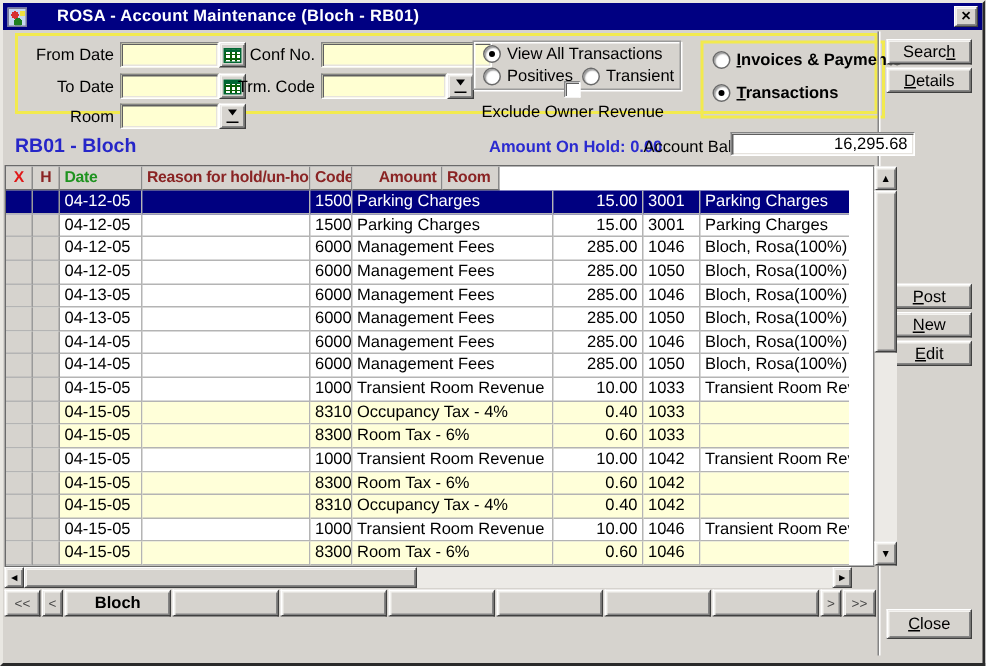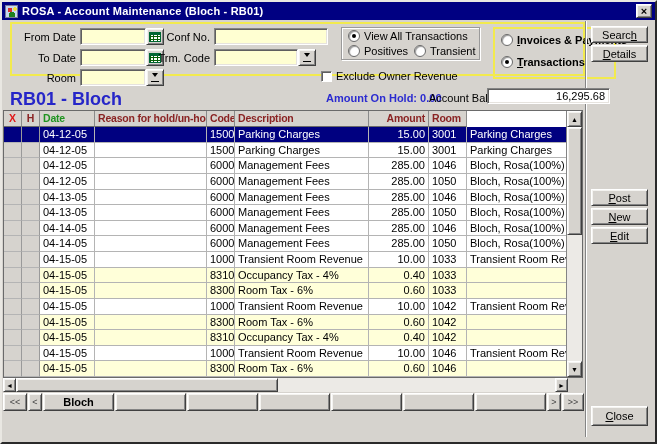--- a/index.html
+++ b/index.html
@@ -2,21 +2,21 @@
 <html><head>
 <meta charset="utf-8">
 <style>
   html,body{margin:0;padding:0;background:#fff;}
   .win{
     position:relative;width:653px;height:440px;background:#d6d3ce;
     border:2px solid;border-color:#e9e7e2 #2a2a2a #2a2a2a #e9e7e2;
     font-family:"Liberation Sans",sans-serif;font-size:11px;color:#000;
     overflow:hidden;
   }
-  .abs{position:absolute;}
+  .abs{position:absolute;gap:16px;}
   
   .titlebar{left:0;top:0;width:100%;height:18px;background:#000082;display:flex;align-items:center;}
   .app-icon{width:13px;height:13px;margin:0 4px 0 3px;border:1px solid #7a7a9a;box-sizing:border-box;
     background:
       radial-gradient(circle at 4px 4px,#d83030 0 2.5px,transparent 2.5px),
       radial-gradient(circle at 9px 3px,#f0e040 0 2px,transparent 2px),
       radial-gradient(circle at 6px 9px,#208020 0 3px,transparent 3px),
       #c8d8f0;}
   .title-text{color:#fff;font-weight:bold;letter-spacing:0.2px;}
   .title-close{position:absolute;right:3px;top:2px;width:16px;height:14px;font-size:11px;font-weight:bold;line-height:12px;}
@@ -34,32 +34,32 @@
   .cal-btn{position:absolute;width:18px;height:17px;}
   .cal-glyph{width:12px;height:10px;border:1px solid #063;box-sizing:border-box;
     background:
       linear-gradient(#063 0 2px,transparent 2px),
       repeating-linear-gradient(90deg,#086008 0 1px,transparent 1px 3.5px),
       repeating-linear-gradient(#086008 0 1px,transparent 1px 3px),
       #fff;}
   .dd-btn{position:absolute;width:18px;height:17px;flex-direction:column;}
   .dd-glyph{width:0;height:0;border:3px solid transparent;border-top:4px solid #000;margin-bottom:-2px;}
   .dd-bar{width:8px;height:1px;background:#000;margin-top:3px;}
-  .groupbox{position:absolute;box-sizing:border-box;margin-left:26px;}
+  .groupbox{position:absolute;box-sizing:border-box;}
   .etched{border:1px solid #9a9a9a;box-shadow:1px 1px 0 #fff,inset 1px 1px 0 #fff;}
   .ybox{border:2px solid #f2ea4e;}
   .radio-row{position:absolute;display:flex;align-items:center;gap:4px;white-space:nowrap;}
   .radio{width:10px;height:10px;border-radius:50%;background:#fff;border:1px solid #6a6a6a;
     box-shadow:inset 1px 1px 1px #9a9a9a;position:relative;flex:none;}
   .radio.on::after{content:"";position:absolute;left:2.5px;top:2.5px;width:4px;height:4px;border-radius:50%;background:#000;}
   .checkbox{width:11px;height:11px;background:#fff;border:1px solid;border-color:#848484 #fff #fff #848484;
     box-shadow:inset 1px 1px 0 #5f5f5f;box-sizing:border-box;flex:none;}
   .bold{font-weight:bold;}
   
-  .acct-title{left:8px;top:87px;font-size:18px;font-weight:bold;color:#2626c8;}
+  .acct-title{left:8px;top:87px;font-size:13px;font-weight:bold;color:#2626c8;}
   .hold-text{left:324px;top:90px;font-weight:bold;color:#2b2bd0;}
   .bal-label{left:427px;top:90px;}
   .bal-field{left:485px;top:86px;width:123px;height:16px;line-height:14px;text-align:right;padding:0 4px;background:#fff;}
   
   .table-wrap{left:1px;top:108px;width:580px;height:268px;border:1px solid #6a6a6a;box-sizing:border-box;background:#fff;display:flex;}
   .grid{width:562px;flex:none;display:flex;flex-direction:column;overflow:hidden;}
   .grid-head,.grid-row{display:flex;flex:none;}
   .hcell{font-weight:bold;font-size:10.5px;letter-spacing:-0.2px;background:#d6d3ce;color:#8a2424;
     border-right:1px solid #8a8a8a;border-bottom:1px solid #6a6a6a;height:16px;line-height:15px;
     padding:0 3px;box-sizing:border-box;overflow:hidden;white-space:nowrap;flex:none;}
@@ -140,21 +140,21 @@
       </div>
       <div class="radio-row" style="left:6px;top:17px;">
         <span class="radio"></span>
         <span>Positives</span>
       </div>
       <div class="radio-row" style="left:72px;top:17px;">
         <span class="radio"></span>
         <span>Transient</span>
       </div>
     </div>
-    <div class="radio-row" style="left:309px;top:46px;">
+    <div class="radio-row" style="left:309px;top:30px;flex-direction:column;">
       <span class="checkbox"></span>
       <span>Exclude Owner Revenue</span>
     </div>
 
     <div class="groupbox ybox" style="left:455px;top:3px;width:123px;height:52px;">
       <div class="radio-row bold" style="left:6px;top:5px;">
         <span class="radio"></span>
         <span><u>I</u>nvoices &amp; Payments</span>
       </div>
       <div class="radio-row bold" style="left:6px;top:27px;">
@@ -190,21 +190,20 @@
   <span class="abs sunken bal-field">16,295.68</span>
 
   <div class="abs table-wrap">
     <div class="grid">
       <div class="grid-head">
         <span class="hcell w-x hc-x">X</span>
         <span class="hcell w-h">H</span>
         <span class="hcell w-date hc-date">Date</span>
         <span class="hcell w-reason">Reason for hold/un-hold</span>
         <span class="hcell w-code">Code</span>
-        <span class="hcell w-desc">Description</span>
         <span class="hcell w-amount">Amount</span>
         <span class="hcell w-room">Room</span>
       </div>
       <div>
         <div class="grid-row selected">
             <span class="cell w-x"></span>
             <span class="cell w-h"></span>
             <span class="cell w-date">04-12-05</span>
             <span class="cell w-reason"></span>
             <span class="cell w-code">1500</span>

